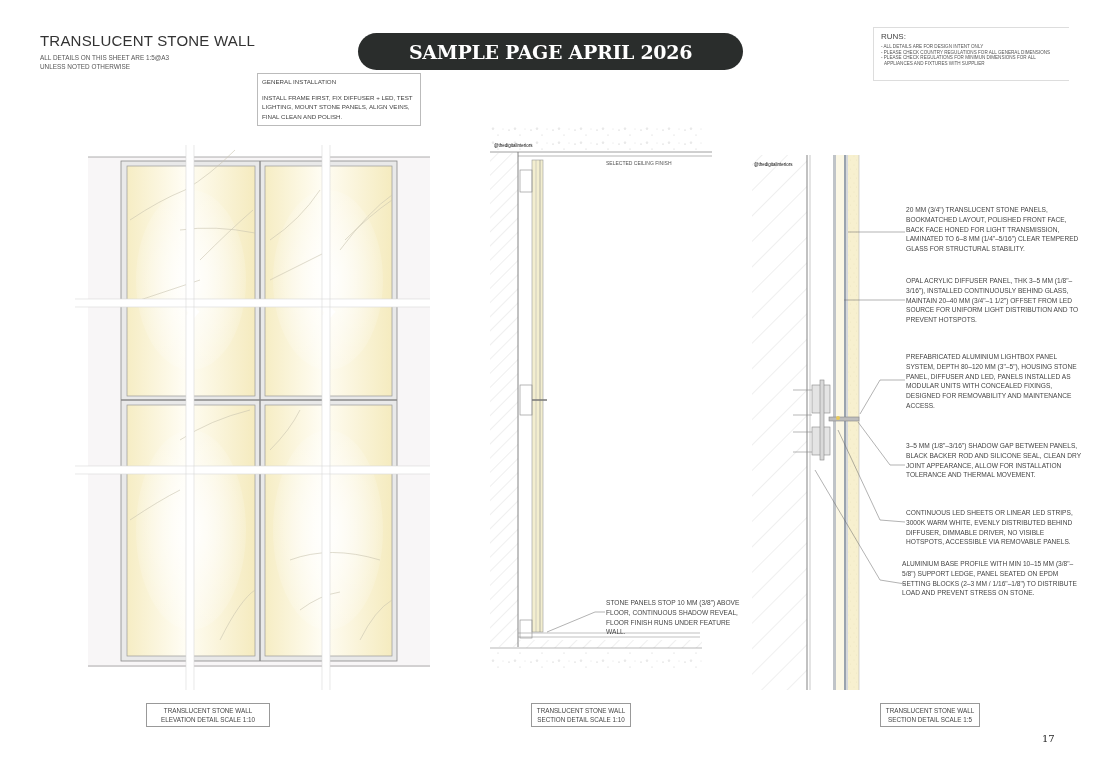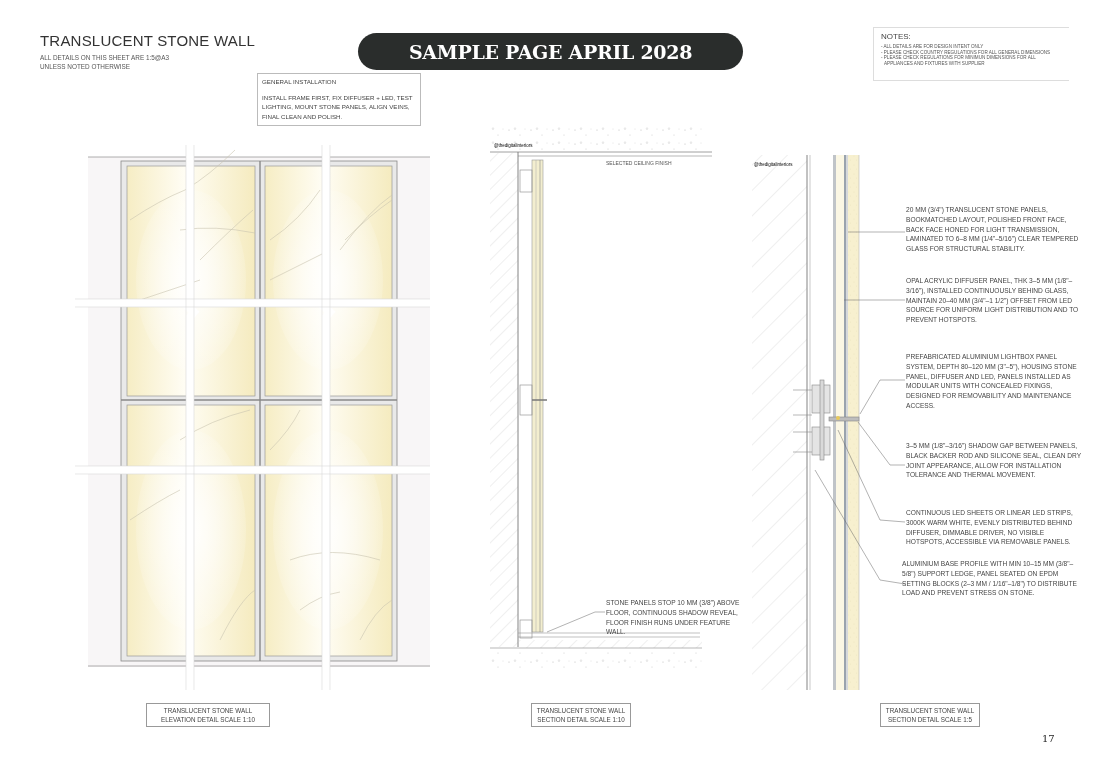--- a/index.html
+++ b/index.html
@@ -23,25 +23,25 @@
 </style>
 </head>
 <body>
 
 <div class="abs title">TRANSLUCENT STONE WALL</div>
 <div class="abs subtitle">
   <div>ALL DETAILS ON THIS SHEET ARE 1:5@A3</div>
   <div>UNLESS NOTED OTHERWISE</div>
 </div>
 <div class="abs banner">
-  <span>SAMPLE PAGE APRIL 2028</span>
+  <span>SAMPLE PAGE APRIL 2026</span>
 </div>
 
 <div class="abs notes">
-  <div class="nh">NOTES:</div>
+  <div class="nh">RUNS:</div>
   <div class="nl">- ALL DETAILS ARE FOR DESIGN INTENT ONLY</div>
   <div class="nl">- PLEASE CHECK COUNTRY REGULATIONS FOR ALL GENERAL DIMENSIONS</div>
   <div class="nl">- PLEASE CHECK REGULATIONS FOR MINIMUN DIMENSIONS FOR ALL</div>
   <div class="nl" style="padding-left:3px">  APPLIANCES AND FIXTURES WITH SUPPLIER</div>
 </div>
 
 <div class="abs install">
   <div class="ih">GENERAL INSTALLATION</div>
   <div class="ib">INSTALL FRAME FIRST, FIX DIFFUSER + LED, TEST LIGHTING, MOUNT STONE PANELS, ALIGN VEINS, FINAL CLEAN AND POLISH.</div>
 </div>

